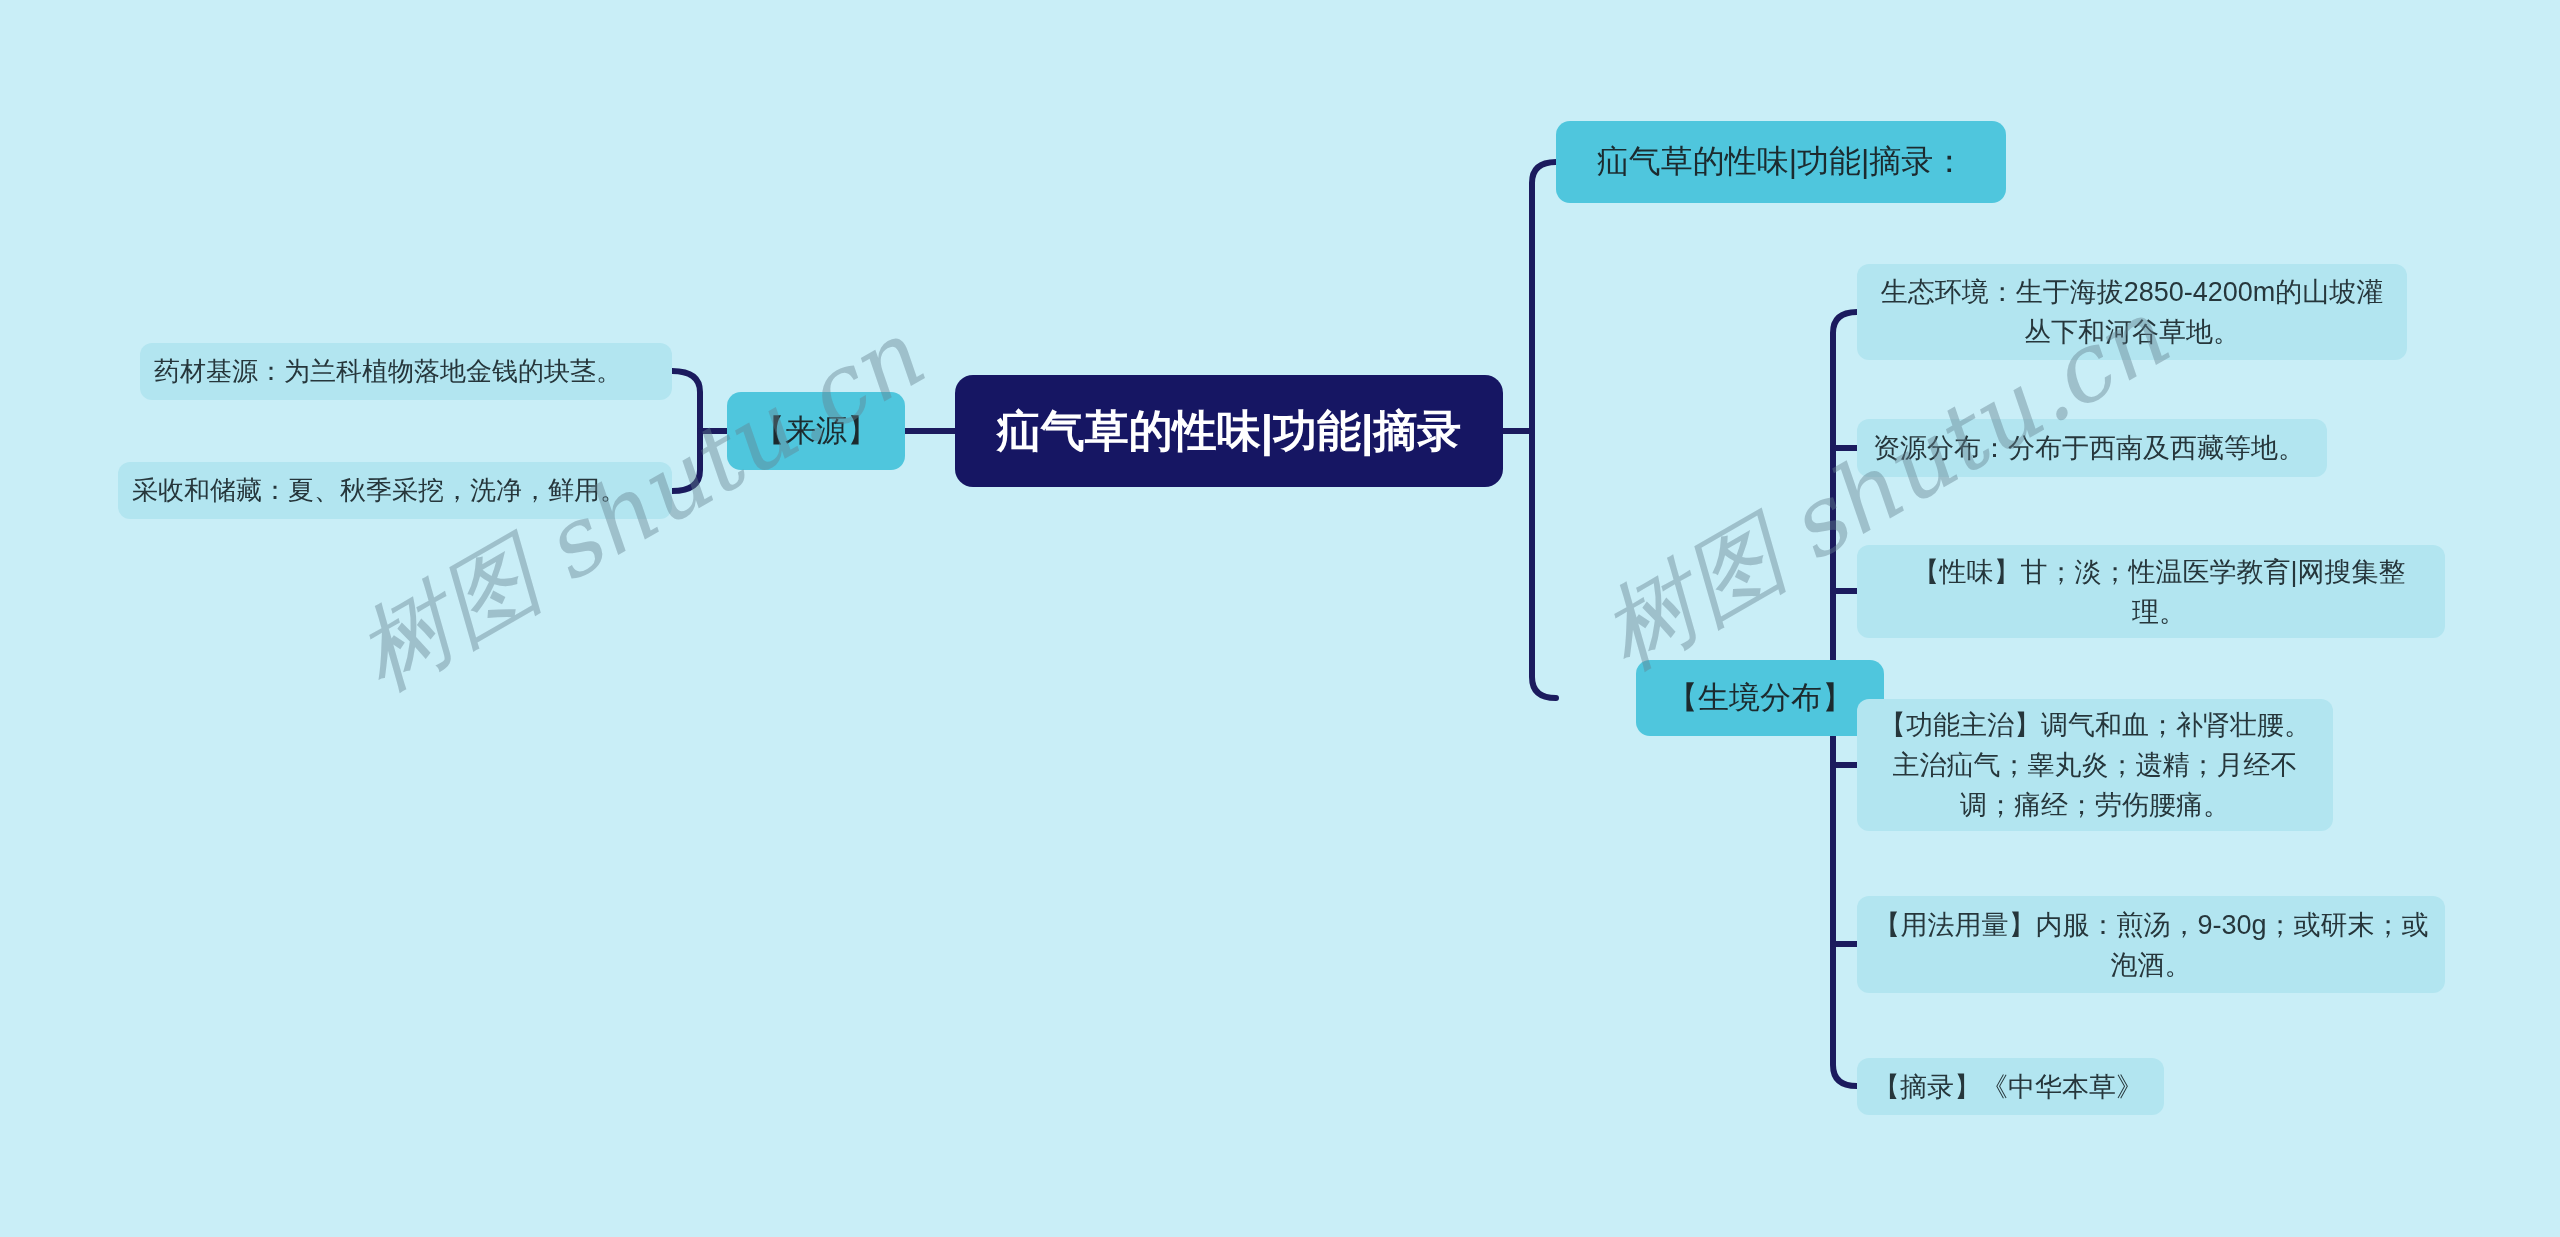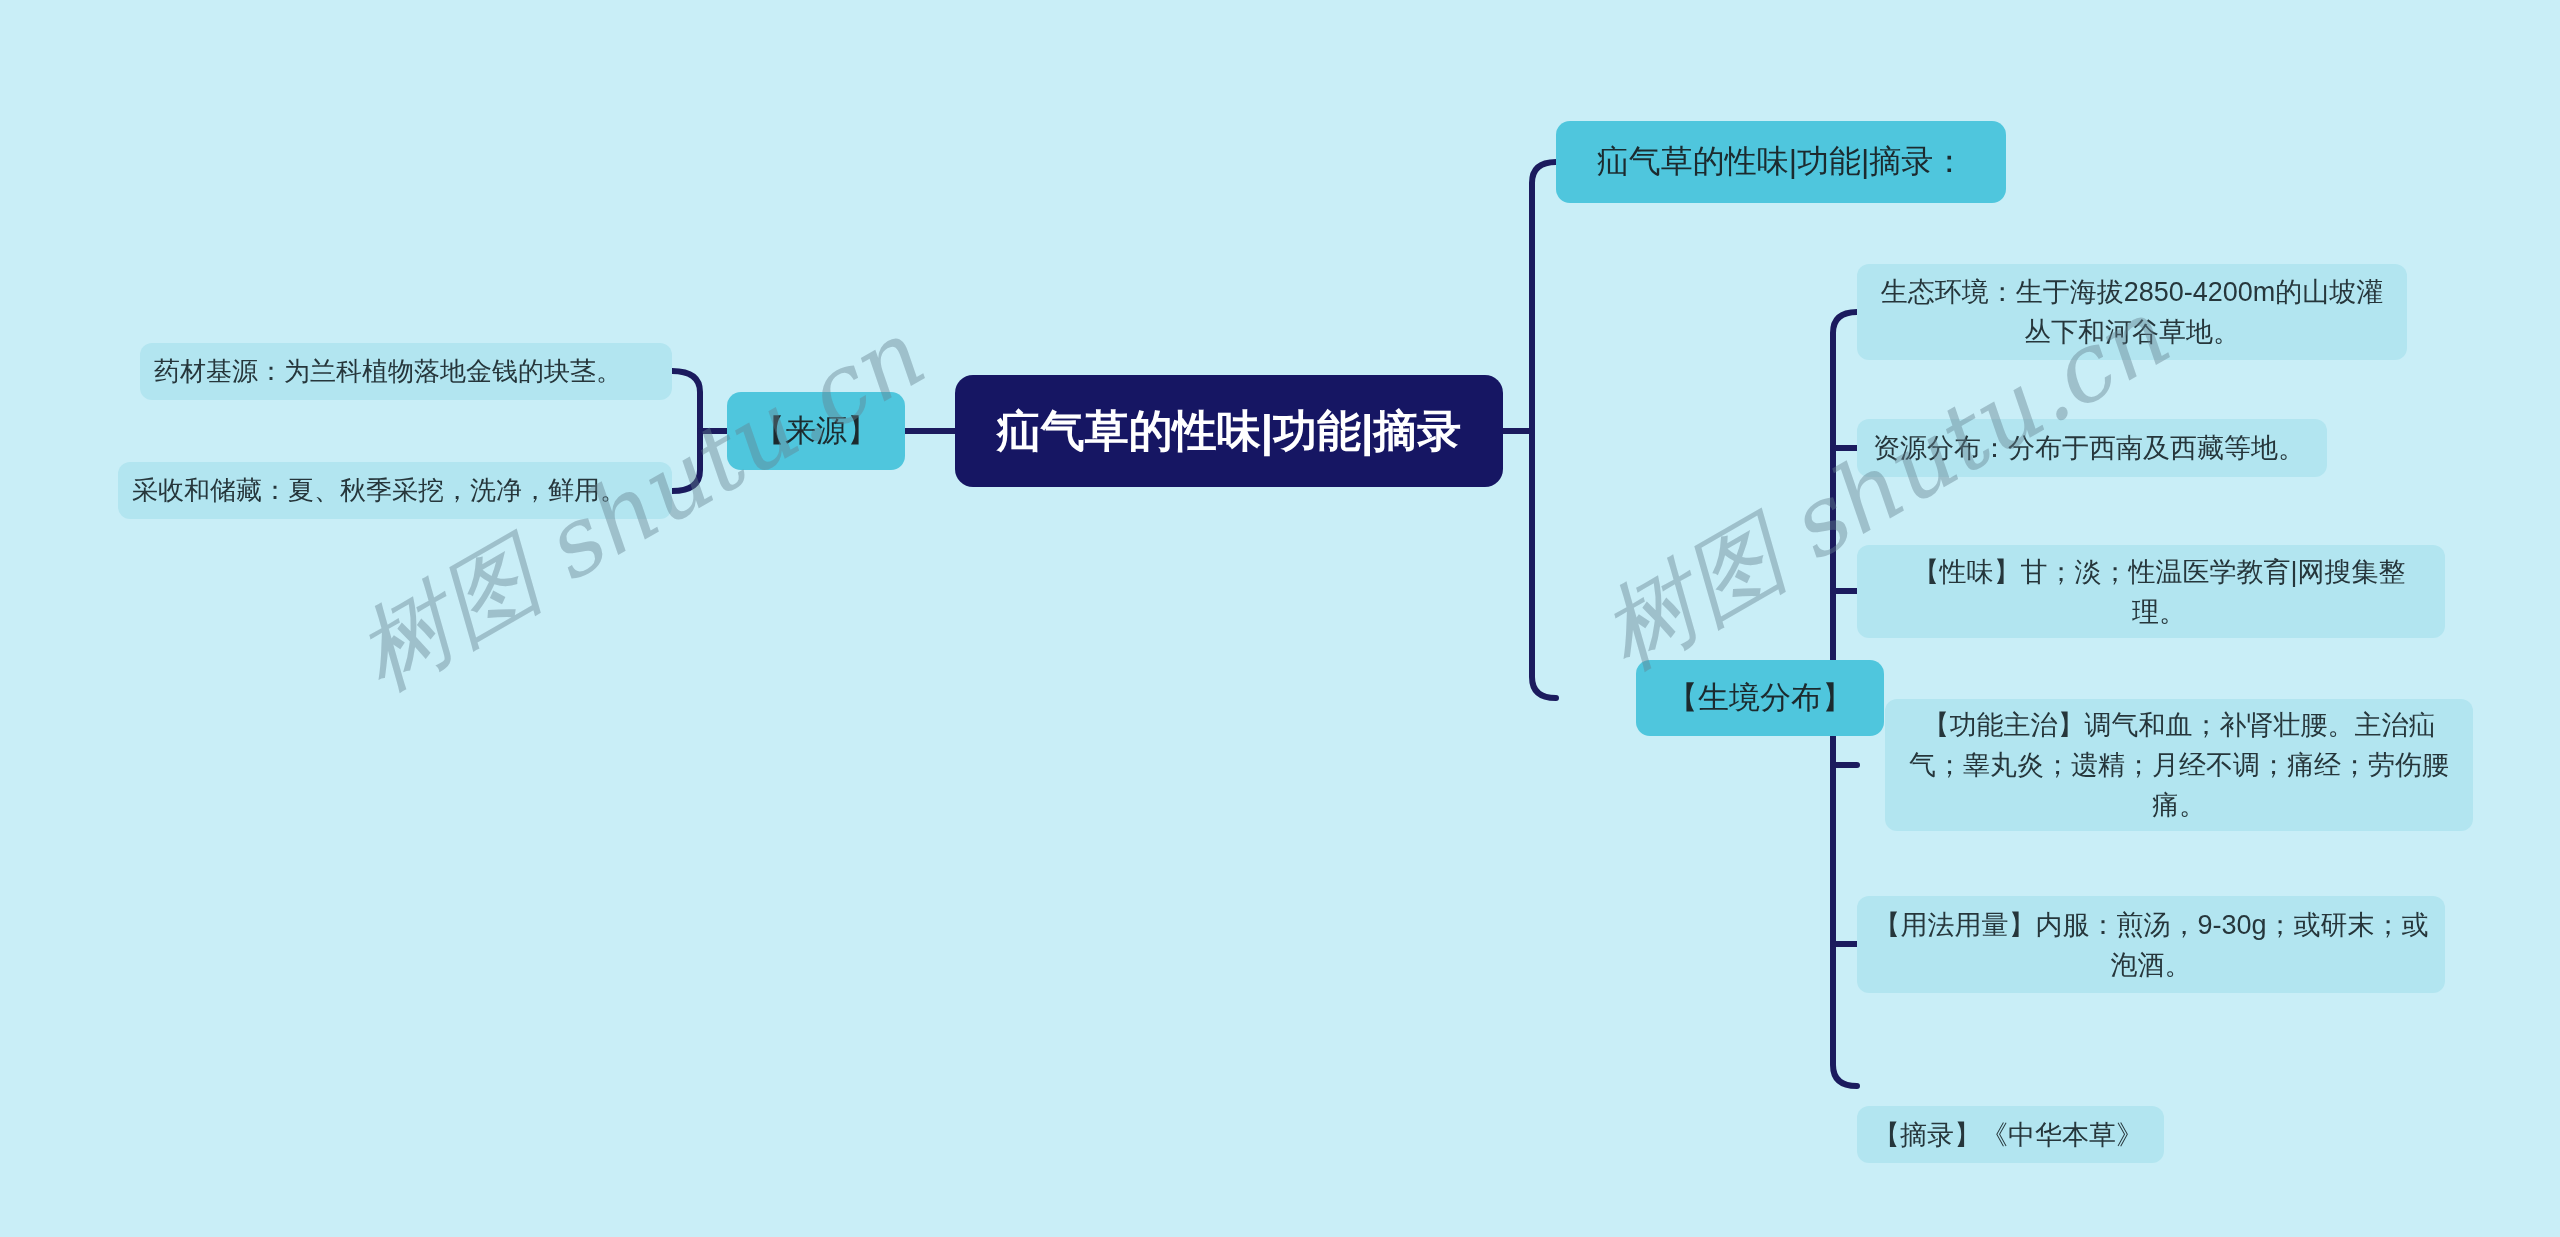--- a/index.html
+++ b/index.html
@@ -91,23 +91,23 @@
   <div class="node note" style="left:1556px;top:121px;width:450px;height:82px;">疝气草的性味|功能|摘录：</div>
 
   <div class="node topic" style="left:1636px;top:660px;width:248px;height:76px;">【生境分布】</div>
 
   <div class="node detail" style="left:1857px;top:264px;width:550px;height:96px;">生态环境：生于海拔2850-4200m的山坡灌丛下和河谷草地。</div>
 
   <div class="node detail" style="left:1857px;top:419px;width:470px;height:58px;">资源分布：分布于西南及西藏等地。</div>
 
   <div class="node detail" style="left:1857px;top:545px;width:588px;height:93px;padding-left:32px;">【性味】甘；淡；性温医学教育|网搜集整理。</div>
 
-  <div class="node detail" style="left:1857px;top:699px;width:588px;height:132px;margin-left:28px;">【功能主治】调气和血；补肾壮腰。主治疝气；睾丸炎；遗精；月经不调；痛经；劳伤腰痛。</div>
+  <div class="node detail" style="left:1857px;top:699px;width:476px;height:132px;">【功能主治】调气和血；补肾壮腰。主治疝气；睾丸炎；遗精；月经不调；痛经；劳伤腰痛。</div>
 
   <div class="node detail" style="left:1857px;top:896px;width:588px;height:97px;">【用法用量】内服：煎汤，9-30g；或研末；或泡酒。</div>
 
-  <div class="node detail" style="left:1857px;top:1058px;width:307px;height:57px;margin-top:48px;">【摘录】《中华本草》</div>
+  <div class="node detail" style="left:1857px;top:1058px;width:307px;height:57px;">【摘录】《中华本草》</div>
 
   <div class="watermark" style="left:641px;top:506px;">树图 shutu.cn</div>
 
   <div class="watermark" style="left:1886px;top:485px;">树图 shutu.cn</div>
 
 </div>
 
 </body></html>

